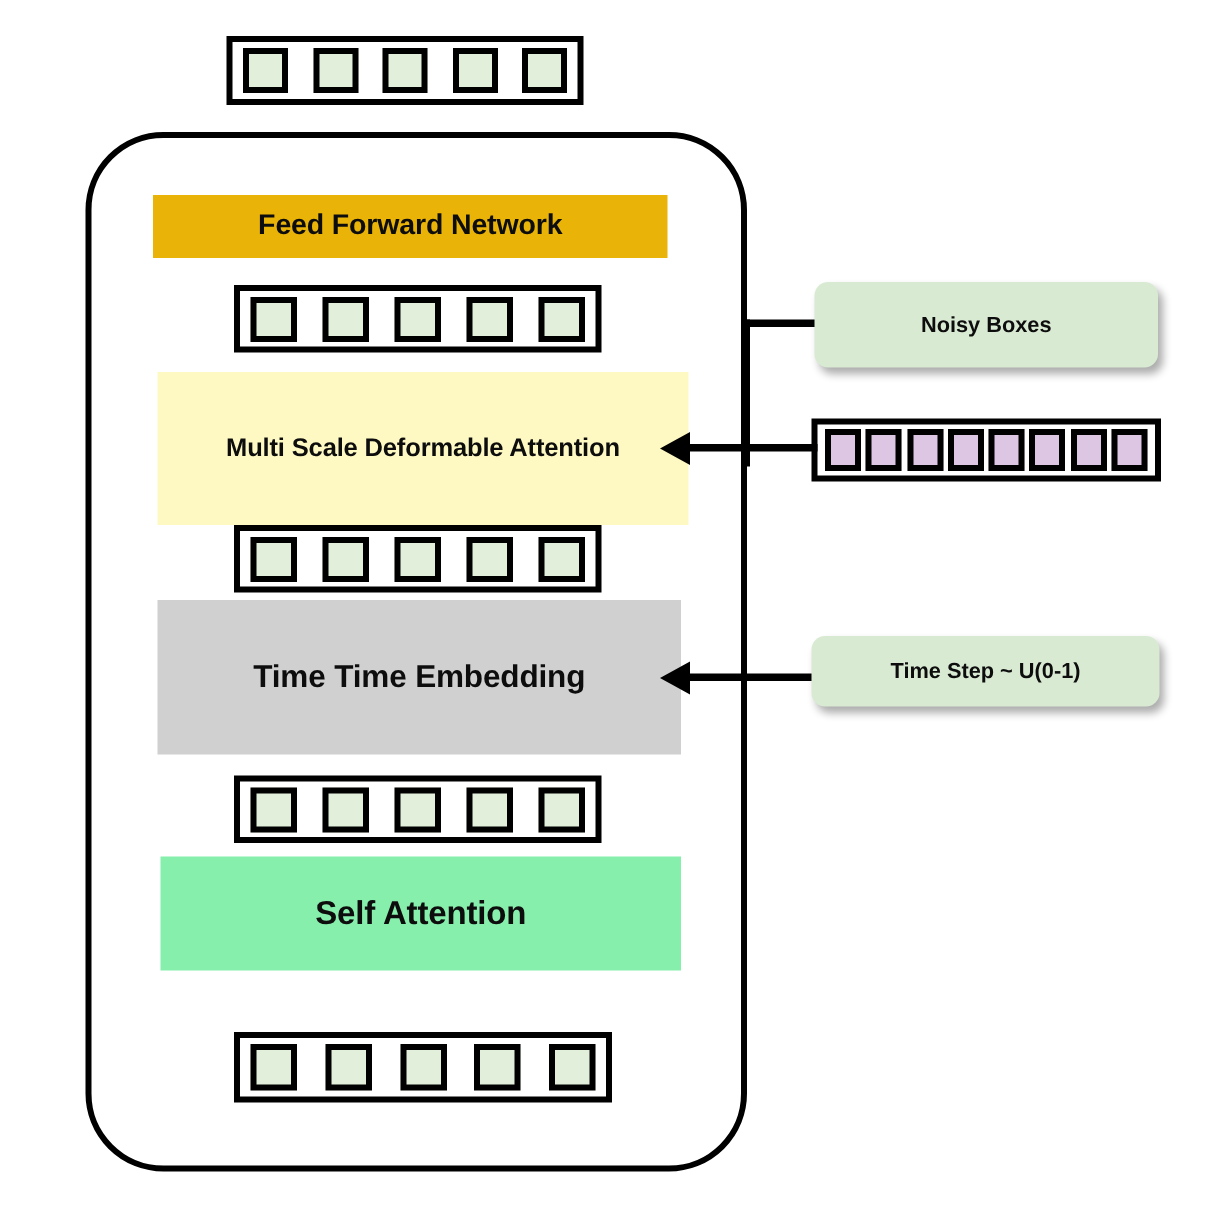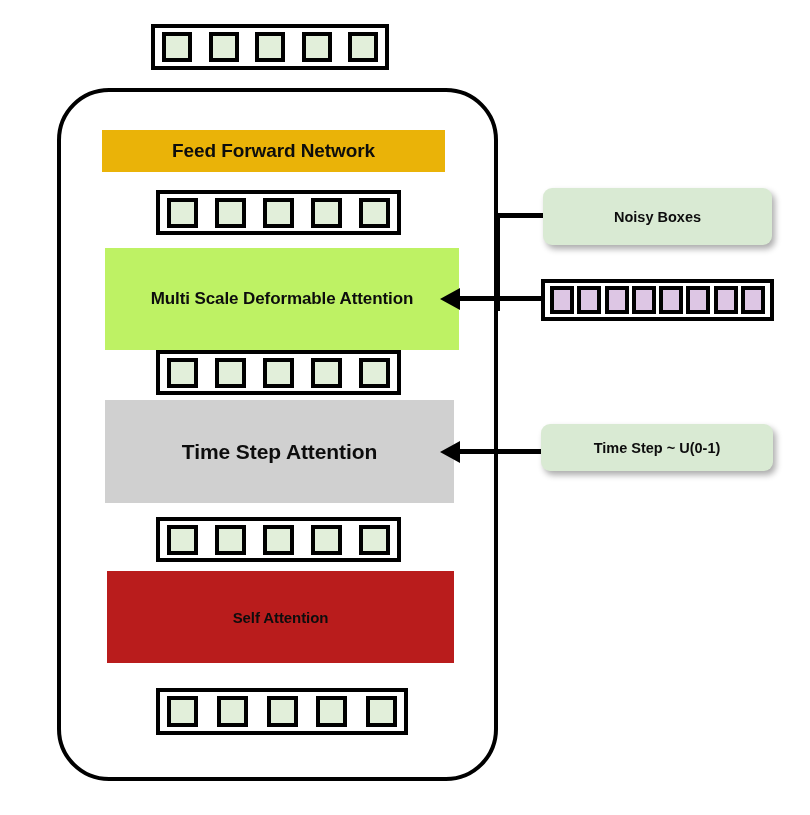--- a/index.html
+++ b/index.html
@@ -132,49 +132,49 @@
   <div class="token-strip" style="left:156px; top:190px; width:245px; height:45px;">
     <div class="pad">
       <div class="token green" style="width:31px;height:30px;"></div>
       <div class="token green" style="width:31px;height:30px;"></div>
       <div class="token green" style="width:31px;height:30px;"></div>
       <div class="token green" style="width:31px;height:30px;"></div>
       <div class="token green" style="width:31px;height:30px;"></div>
     </div>
   </div>
 
-  <div class="layer" style="left:105px; top:248px; width:354px; height:102px; background:#bef264; font-size:17px;">
+  <div class="layer" style="left:105px; top:248px; width:354px; height:102px; background:#fef9c3; font-size:17px;">
     <span>Multi Scale Deformable Attention</span>
   </div>
 
   <div class="token-strip" style="left:156px; top:350px; width:245px; height:45px;">
     <div class="pad">
       <div class="token green" style="width:31px;height:30px;"></div>
       <div class="token green" style="width:31px;height:30px;"></div>
       <div class="token green" style="width:31px;height:30px;"></div>
       <div class="token green" style="width:31px;height:30px;"></div>
       <div class="token green" style="width:31px;height:30px;"></div>
     </div>
   </div>
 
   <div class="layer" style="left:105px; top:400px; width:349px; height:103px; background:#d0d0d0; font-size:21px;">
-    <span>Time Step Attention</span>
+    <span>Time Time Embedding</span>
   </div>
 
   <div class="token-strip" style="left:156px; top:517px; width:245px; height:45px;">
     <div class="pad">
       <div class="token green" style="width:31px;height:30px;"></div>
       <div class="token green" style="width:31px;height:30px;"></div>
       <div class="token green" style="width:31px;height:30px;"></div>
       <div class="token green" style="width:31px;height:30px;"></div>
       <div class="token green" style="width:31px;height:30px;"></div>
     </div>
   </div>
 
-  <div class="layer" style="left:107px; top:571px; width:347px; height:92px; background:#b91c1c; font-size:15px;">
+  <div class="layer" style="left:107px; top:571px; width:347px; height:76px; background:#86efac; font-size:22px;">
     <span>Self Attention</span>
   </div>
 
   <div class="token-strip" style="left:156px; top:688px; width:252px; height:47px;">
     <div class="pad">
       <div class="token green" style="width:31px;height:31px;"></div>
       <div class="token green" style="width:31px;height:31px;"></div>
       <div class="token green" style="width:31px;height:31px;"></div>
       <div class="token green" style="width:31px;height:31px;"></div>
       <div class="token green" style="width:31px;height:31px;"></div>

